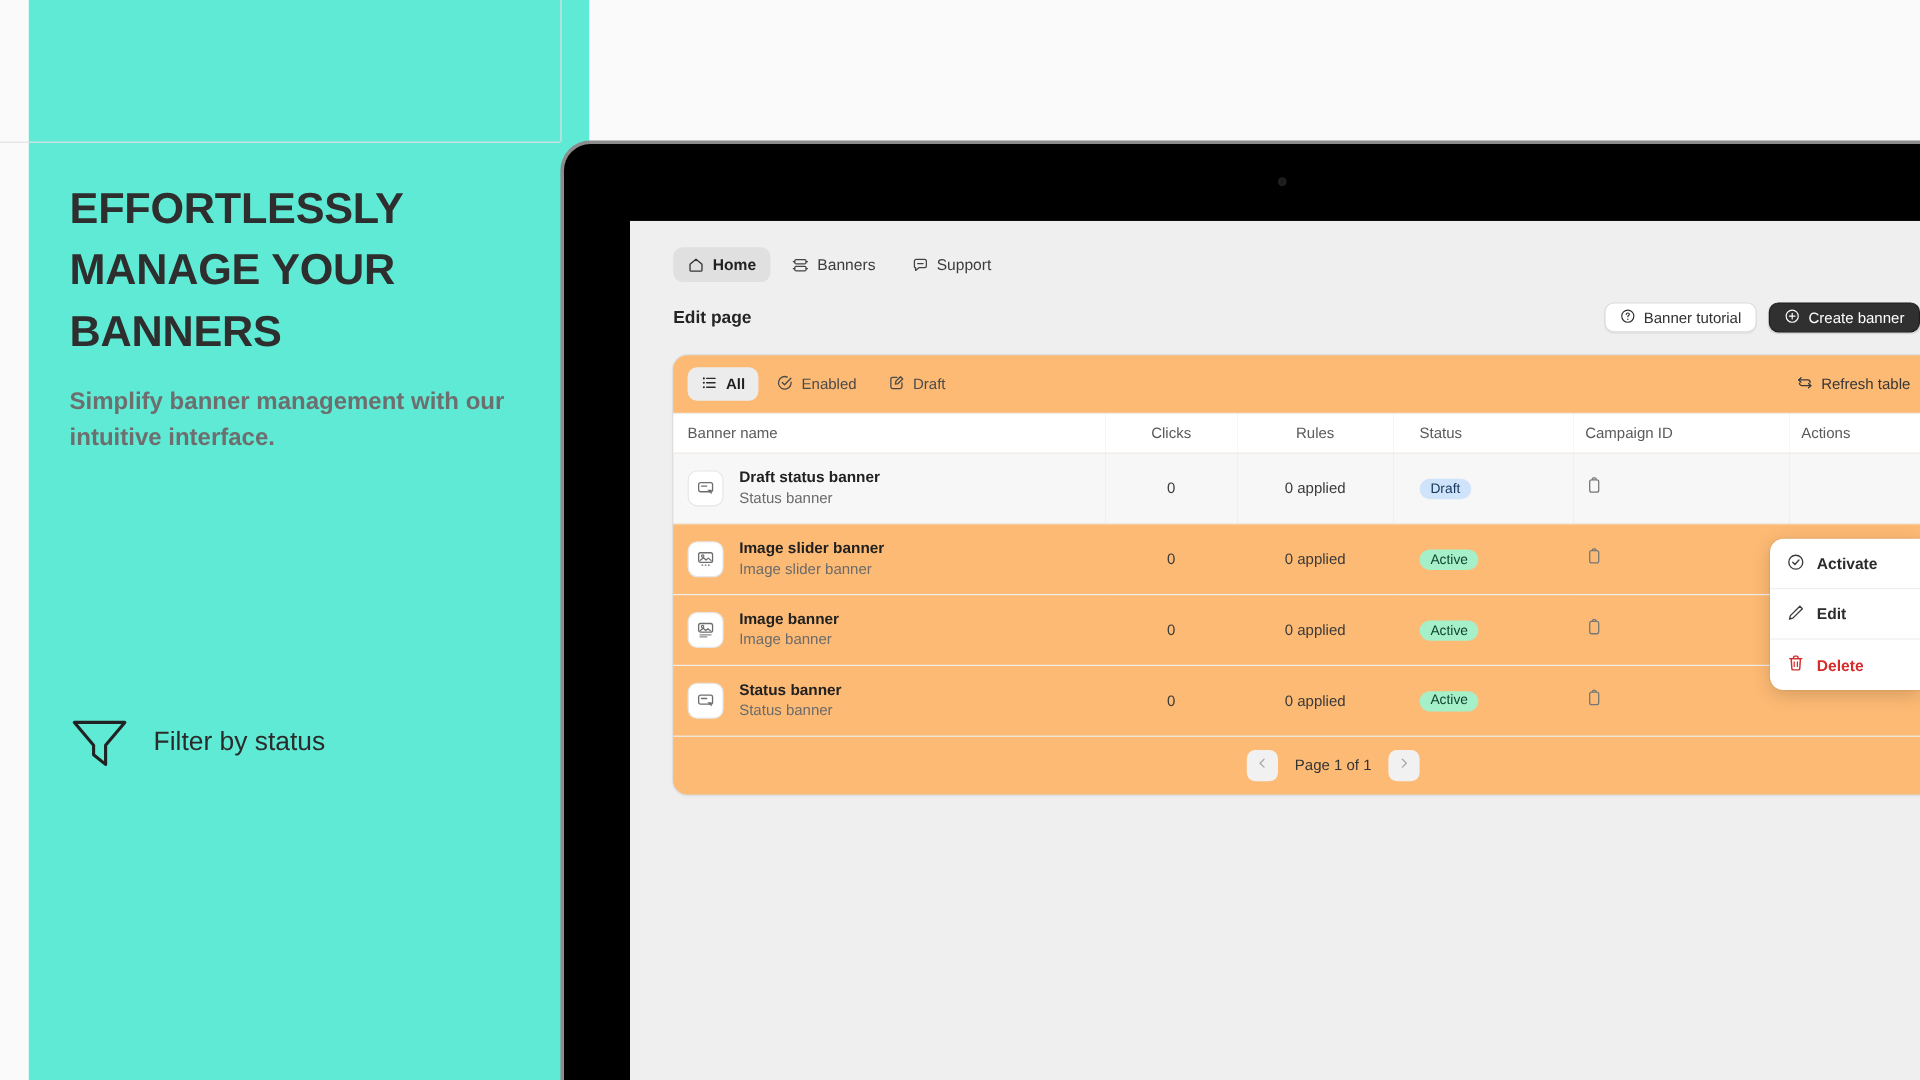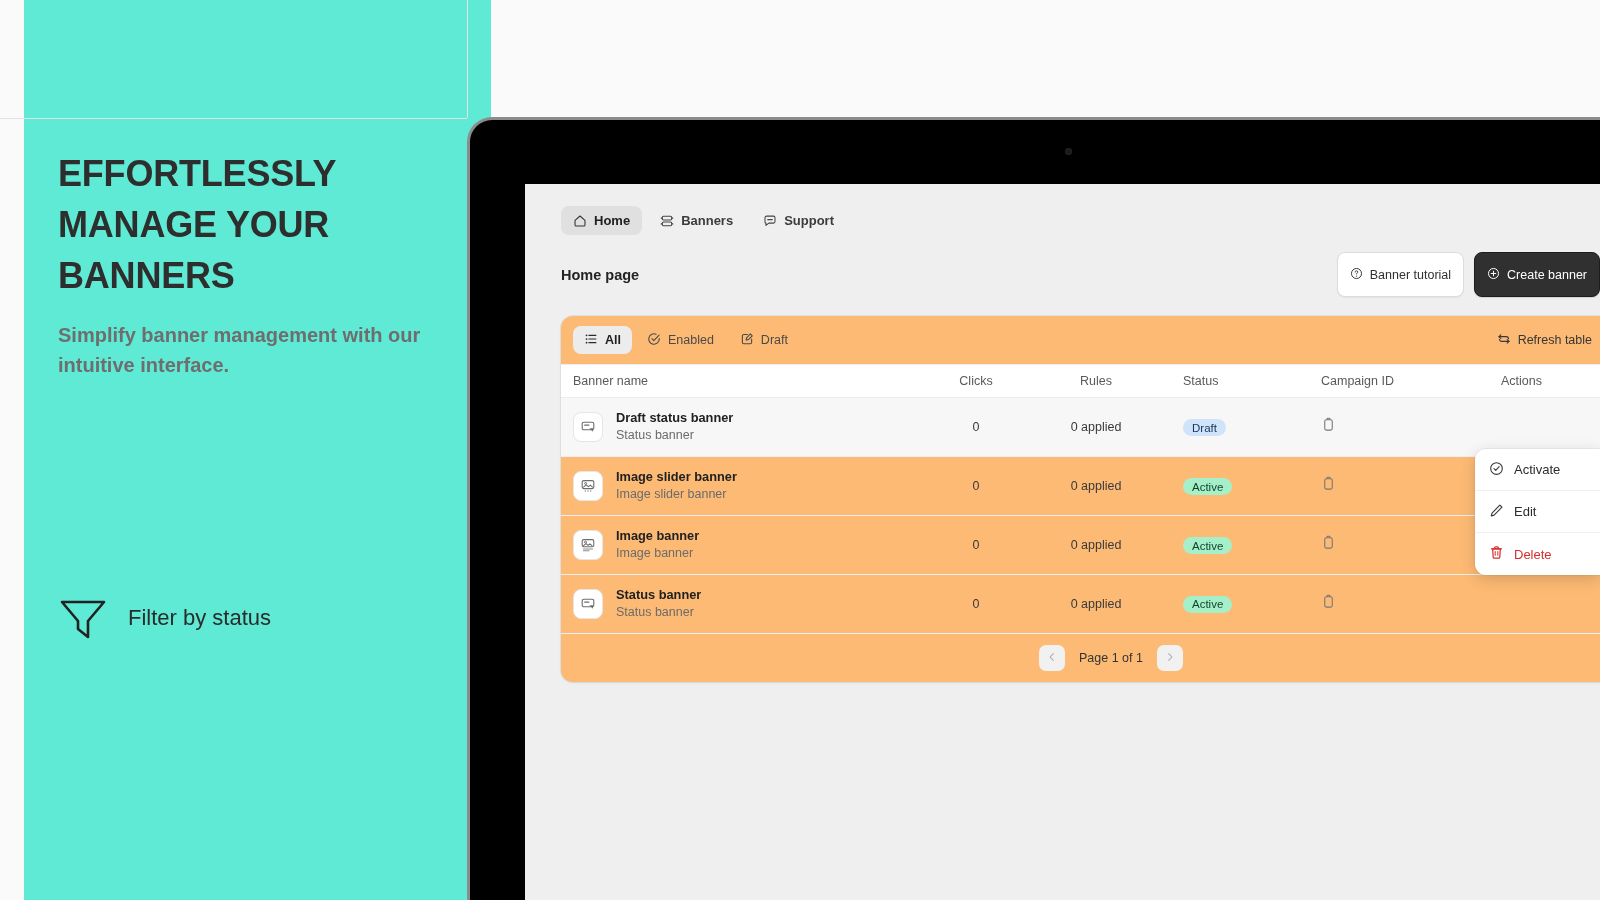--- a/index.html
+++ b/index.html
@@ -91,35 +91,35 @@
   }
   .app-title { font-size: 13.5px; color: #2d2d2d; }
 
   .app-body { background: #efefef; height: 100%; padding: 0; }
 
   
   .navbar { display: flex; align-items: center; gap: 6px; padding: 22px 0 0 36px; }
   .nav-tab {
     display: flex; align-items: center; gap: 7px;
     height: 29px; padding: 0 12px; border-radius: 8px;
-    font-size: 13px; color: #3c3c3c; cursor: pointer; font-weight: bold;
+    font-size: 13px; color: #3c3c3c; cursor: pointer;
   }
   .nav-tab.active { background: #e0e0e0; font-weight: 600; color: #202020; }
   .nav-tab svg { display: block; }
 
   
   .page-head {
     display: flex; align-items: center; justify-content: space-between;
     padding: 17px 0 0 36px; padding-right: 0;
   }
   .page-title { font-size: 14.5px; font-weight: 700; color: #242424; }
   .head-actions { display: flex; align-items: center; gap: 10px; }
   .btn {
     display: flex; align-items: center; gap: 7px;
-    height: 45px; padding: 0 12px; border-radius: 8px;
+    height: 25px; padding: 0 12px; border-radius: 8px;
     font-size: 12.5px; cursor: pointer; white-space: nowrap;
   }
   .btn-secondary {
     background: #fff; color: #303030; border: 1px solid #dcdcdc;
     box-shadow: 0 1px 1px rgba(0,0,0,.05);
   }
   .btn-primary {
     background: #303030; color: #fff; border: 1px solid #1d1d1d;
     box-shadow: 0 1px 1px rgba(0,0,0,.12);
   }
@@ -190,21 +190,21 @@
     width: 26px; height: 26px; border-radius: 7px; background: #f1f1f1;
     display: flex; align-items: center; justify-content: center; cursor: pointer;
   }
   .pager-label { font-size: 12.5px; color: #343434; padding: 0 10px; }
 
   
   .ctx-menu {
     position: absolute; left: 1475px; top: 449px; width: 125px;
     background: #fff; border-radius: 11px 0 0 11px;
     box-shadow: 0 4px 16px rgba(0,0,0,.16), 0 0 0 1px rgba(0,0,0,.04);
-    z-index: 40; overflow: hidden;
+    z-index: 40; overflow: hidden; font-weight: bold;
   }
   .ctx-item {
     display: flex; align-items: center; gap: 10px;
     height: 42px; padding: 0 14px; font-size: 13px; color: #2c2c2c;
     cursor: pointer; border-bottom: 1px solid #efefef;
   }
   .ctx-item:last-child { border-bottom: none; }
   .ctx-item.danger { color: #d62c2c; }
 </style>
 </head>
@@ -264,21 +264,21 @@
             <svg width="14" height="14" viewBox="0 0 16 16" fill="none">
               <path d="M2.3 4.2c0-1 .8-1.8 1.8-1.8h7.8c1 0 1.8.8 1.8 1.8v4.4c0 1-.8 1.8-1.8 1.8H6.6L3.4 13v-2.6h-.3c-.5 0-.8-.4-.8-.9z" stroke="#444" stroke-width="1.2" stroke-linejoin="round"></path>
               <path d="M5.4 6.4h5.2" stroke="#444" stroke-width="1.2" stroke-linecap="round"></path>
             </svg>
           </span>
           <span>Support</span>
         </div>
       </div>
 
       <div class="page-head">
-        <div class="page-title">Home page</div>
+        <div class="page-title">Edit page</div>
         <div class="head-actions">
           <div class="btn btn-secondary">
             <span>
               <svg width="13" height="13" viewBox="0 0 16 16" fill="none">
                 <circle cx="8" cy="8" r="6.2" stroke="#333" stroke-width="1.2"></circle>
                 <path d="M6.4 6.2c0-.9.7-1.5 1.6-1.5s1.6.6 1.6 1.4c0 1.2-1.6 1.2-1.6 2.4" stroke="#333" stroke-width="1.2" stroke-linecap="round"></path>
                 <circle cx="8" cy="11.1" r=".75" fill="#333"></circle>
               </svg>
             </span>
             <span>Banner tutorial</span>

